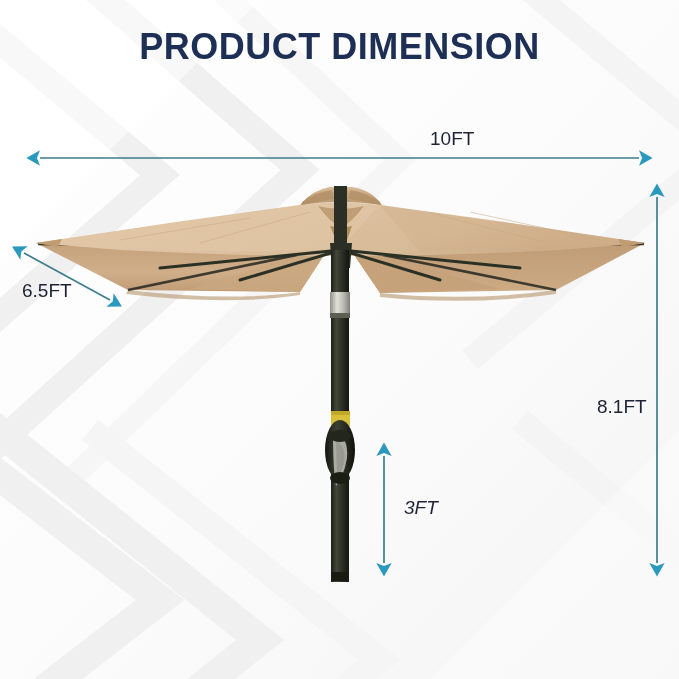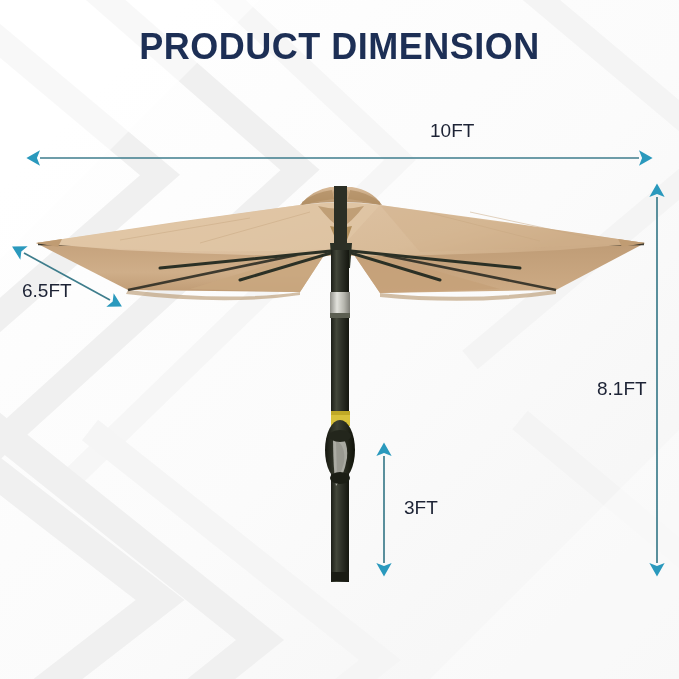--- a/index.html
+++ b/index.html
@@ -50,24 +50,24 @@
     z-index: 5;
   }
   .dim-label {
     position: absolute;
     color: #1d2335;
     font-size: 19px;
     font-family: "Liberation Sans", sans-serif;
     white-space: nowrap;
     z-index: 6;
   }
-  #label-width  { left: 430px; top: 120px; }
+  #label-width  { left: 430px; top: 128px; }
   #label-depth  { left: 22px;  top: 280px; }
-  #label-height { left: 597px; top: 378px; }
-  #label-pole   { left: 404px; top: 497px; }
+  #label-height { left: 597px; top: 396px; }
+  #label-pole   { left: 404px; top: 497px; font-style: italic; }
 </style>
 </head>
 <body>
 
 <div id="stage">
 
   <svg id="bg-layer" width="679" height="679" viewBox="0 0 679 679">
     <defs>
       <linearGradient id="bgGrad" x1="0" y1="0" x2="1" y2="1">
         <stop offset="0%" stop-color="#ffffff"></stop>

